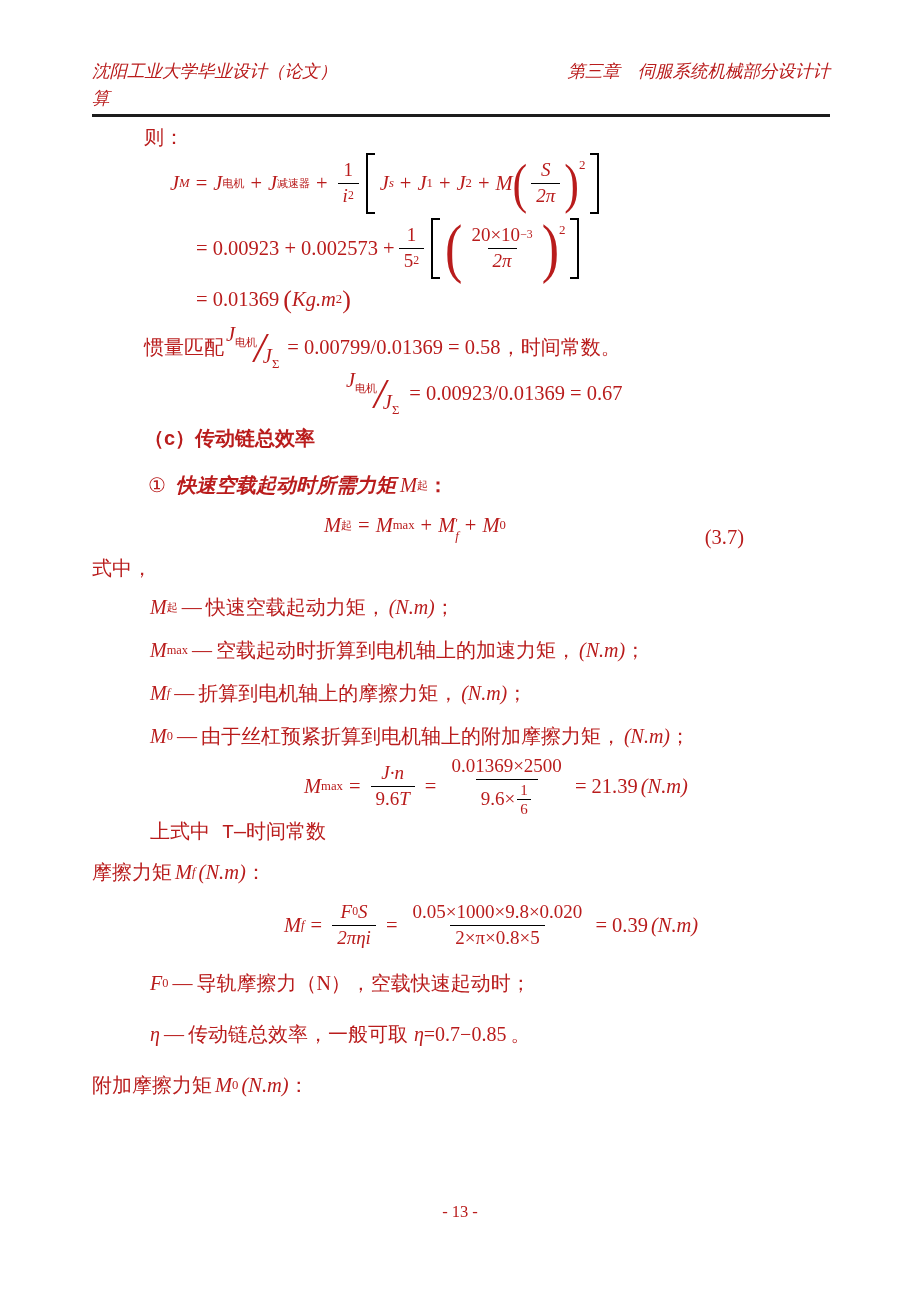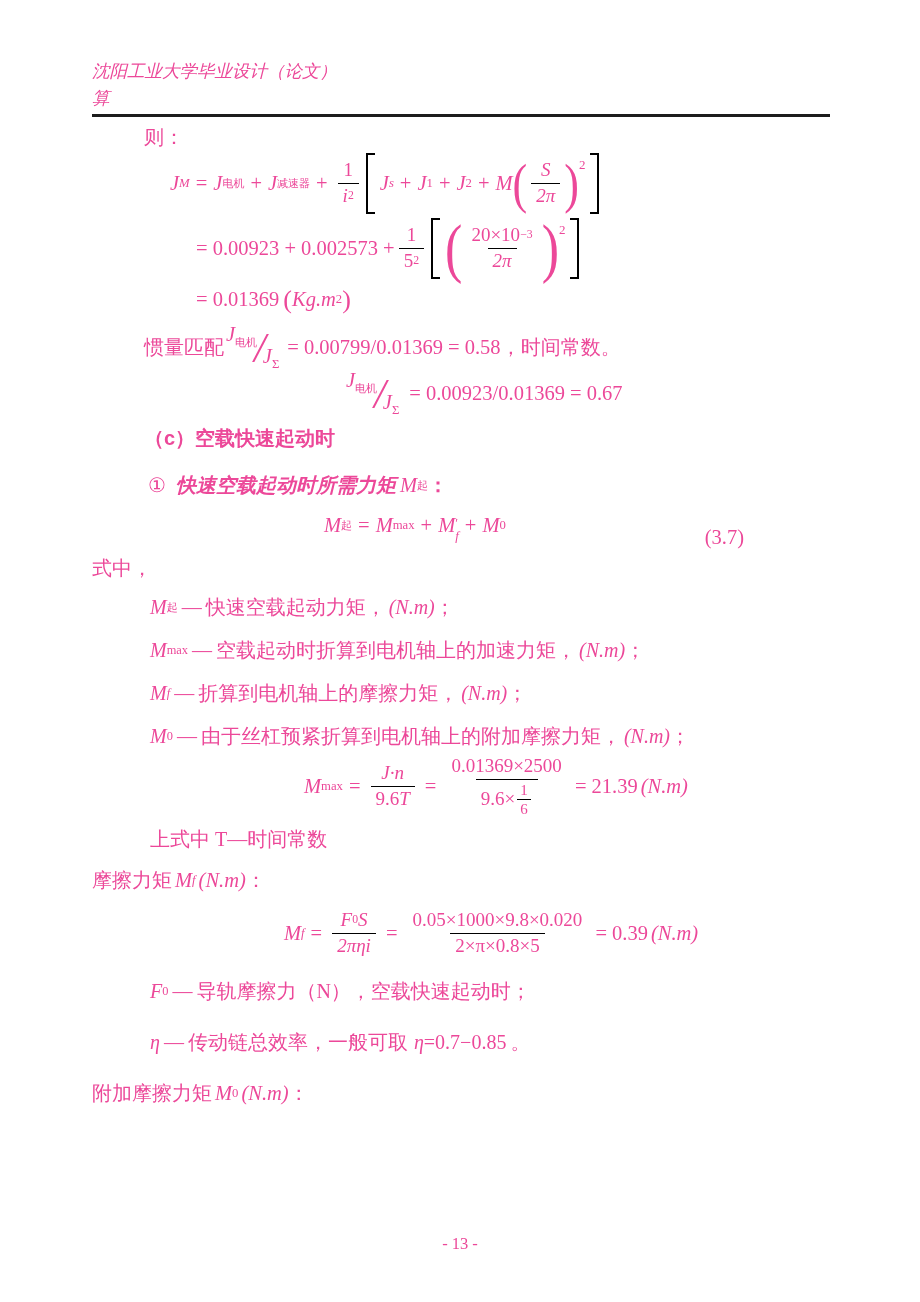--- a/index.html
+++ b/index.html
@@ -1,18 +1,18 @@
 <!DOCTYPE html>
 <html><head>
 <meta charset="utf-8">
 <style>
   * { margin:0; padding:0; box-sizing:border-box; }
   html,body { background:#ffffff; }
   .page {
-    width:920px; height:1302px; background:#ffffff; color:#ec4899;
+    width:920px; height:1302px; background:#ffffff; color:#b91c1c;
     position:relative; overflow:hidden;
     font-family:"Liberation Serif","DejaVu Serif",serif;
   }
   .content { position:absolute; left:92px; top:58px; width:738px; }
 
   
   .hdr { font-size:17.5px; line-height:1.55; font-style:italic; }
   .hdr-row { display:flex; justify-content:space-between; }
   .hdr-rule { border-bottom:3px solid #1c1c1c; margin-top:2px; }
 
@@ -63,31 +63,32 @@
 
   
   .stack { display:inline-flex; flex-direction:column; line-height:1; font-size:13px; transform:translateY(3px); }
   .stack .st-sup { font-style:normal; }
   .stack .st-sub { font-style:italic; }
 
   .unit { font-style:italic; padding-left:3px; }
   .defline { display:flex; align-items:center; font-size:20px; margin-left:58px; }
   .dash { padding:0 4px; font-style:normal; }
 
-  .footer { position:absolute; left:0; right:0; top:1234px; text-align:center; font-size:16.5px; }
+  .footer { position:absolute; left:0; right:0; top:1202px; text-align:center; font-size:16.5px; }
 </style>
 </head>
 <body>
 
 <div class="page">
   <div class="content">
 
     <div class="hdr">
       <div class="hdr-row">
         <span>沈阳工业大学毕业设计（论文）</span>
+        <span>第三章　伺服系统机械部分设计计</span>
       </div>
       <div>算</div>
       <div class="hdr-rule"></div>
     </div>
 
     <div class="cn" style="margin-left:52px; margin-top:7px;">则：</div>
 
     <div class="eq" style="margin-left:78px; margin-top:2px;">
       <span class="v">J</span>
         <sub class="it">M</sub>
@@ -178,21 +179,21 @@
 
     <div class="eq" style="margin-left:252px; margin-top:4px; padding-top:8px;">
       <span class="dfrac">
         <span class="dnum"><span class="v">J</span><sub class="cjk">电机</sub></span>
         <span class="dslash">/</span>
         <span class="dden"><span class="v">J</span><sub class="rm">Σ</sub></span>
       </span>
       <span class="mt" style="padding-left:8px;">= 0.00923/0.01369 = 0.67</span>
     </div>
 
-    <div class="bold-h" style="margin-left:52px; margin-top:14px;">（c）空载快速起动时</div>
+    <div class="bold-h" style="margin-left:52px; margin-top:14px;">（c）传动链总效率</div>
 
     <div class="eq" style="margin-left:56px; margin-top:20px;">
       <span class="cn">①</span>
       <span class="bold-h" style="padding-left:10px;font-style:italic;">快速空载起动时所需力矩</span>
       <span class="v" style="padding-left:4px;">M</span>
         <sub class="cjk">起</sub>
       <span class="bold-h">：</span>
     </div>
 
     <div class="eq" style="margin-top:14px;">
@@ -269,21 +270,21 @@
           <span class="frac small">
             <span class="num r">1</span>
             <span class="den r">6</span>
           </span>
         </span>
       </span>
       <span class="mt" style="padding-left:4px;">= 21.39</span>
       <span class="unit">(N.m)</span>
     </div>
 
-    <div class="cn" style="margin-left:58px; margin-top:8px;">上式中  T—时间常数</div>
+    <div class="cn" style="margin-left:58px; font-family:Liberation Mono, monospace;">上式中  T—时间常数</div>
 
     <div class="eq" style="margin-top:14px;">
       <span class="cn">摩擦力矩</span>
       <span class="v" style="padding-left:3px;">M</span>
         <sub class="it">f</sub>
       <span class="unit">(N.m)</span>
       <span class="cn">：</span>
     </div>
 
     <div class="eq" style="margin-left:192px; margin-top:16px;">

